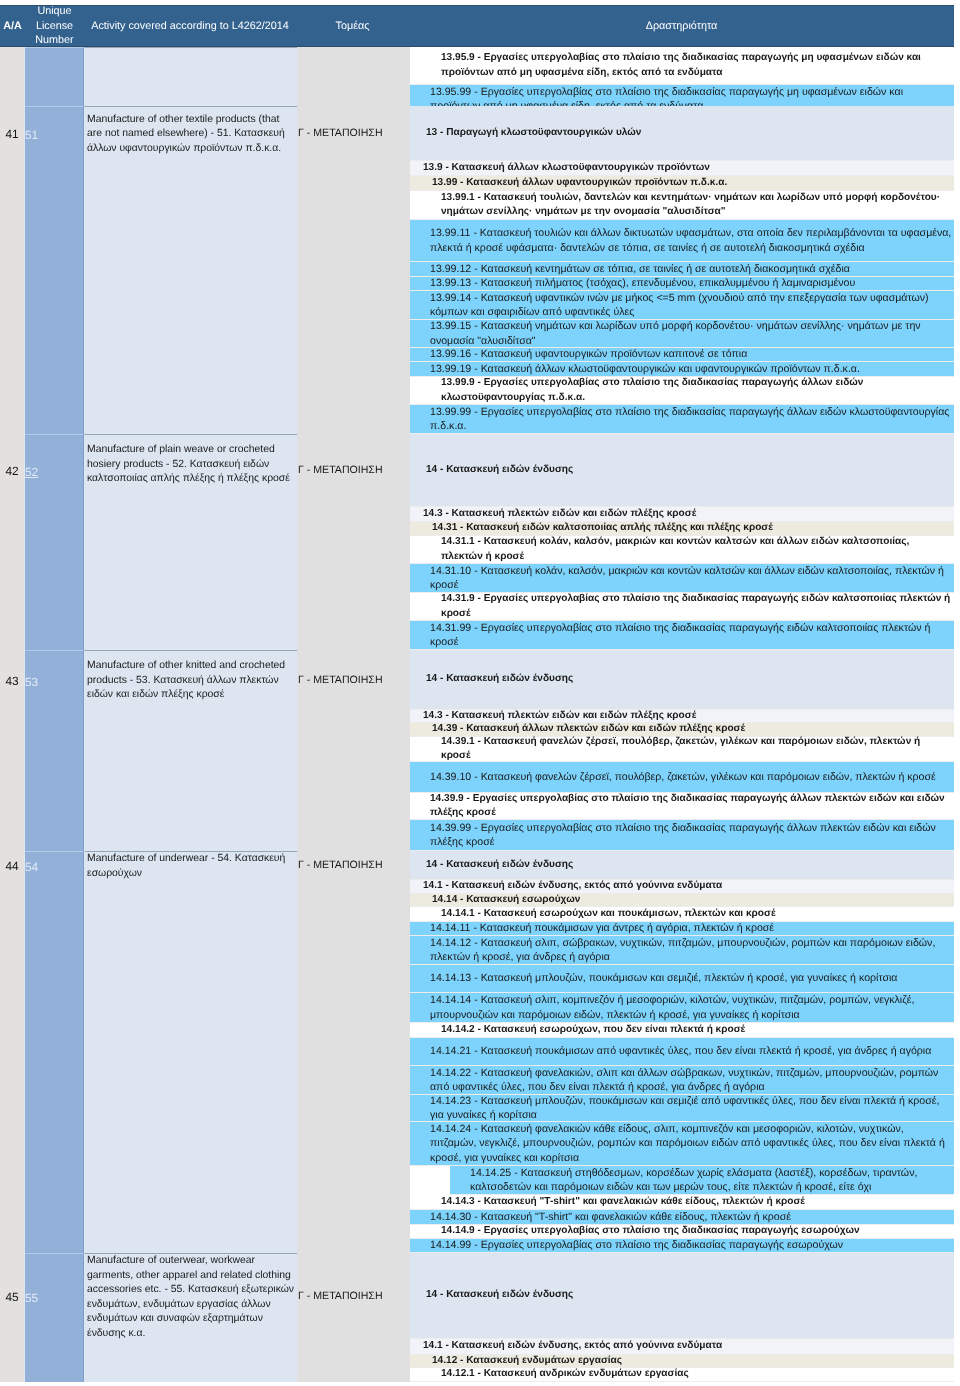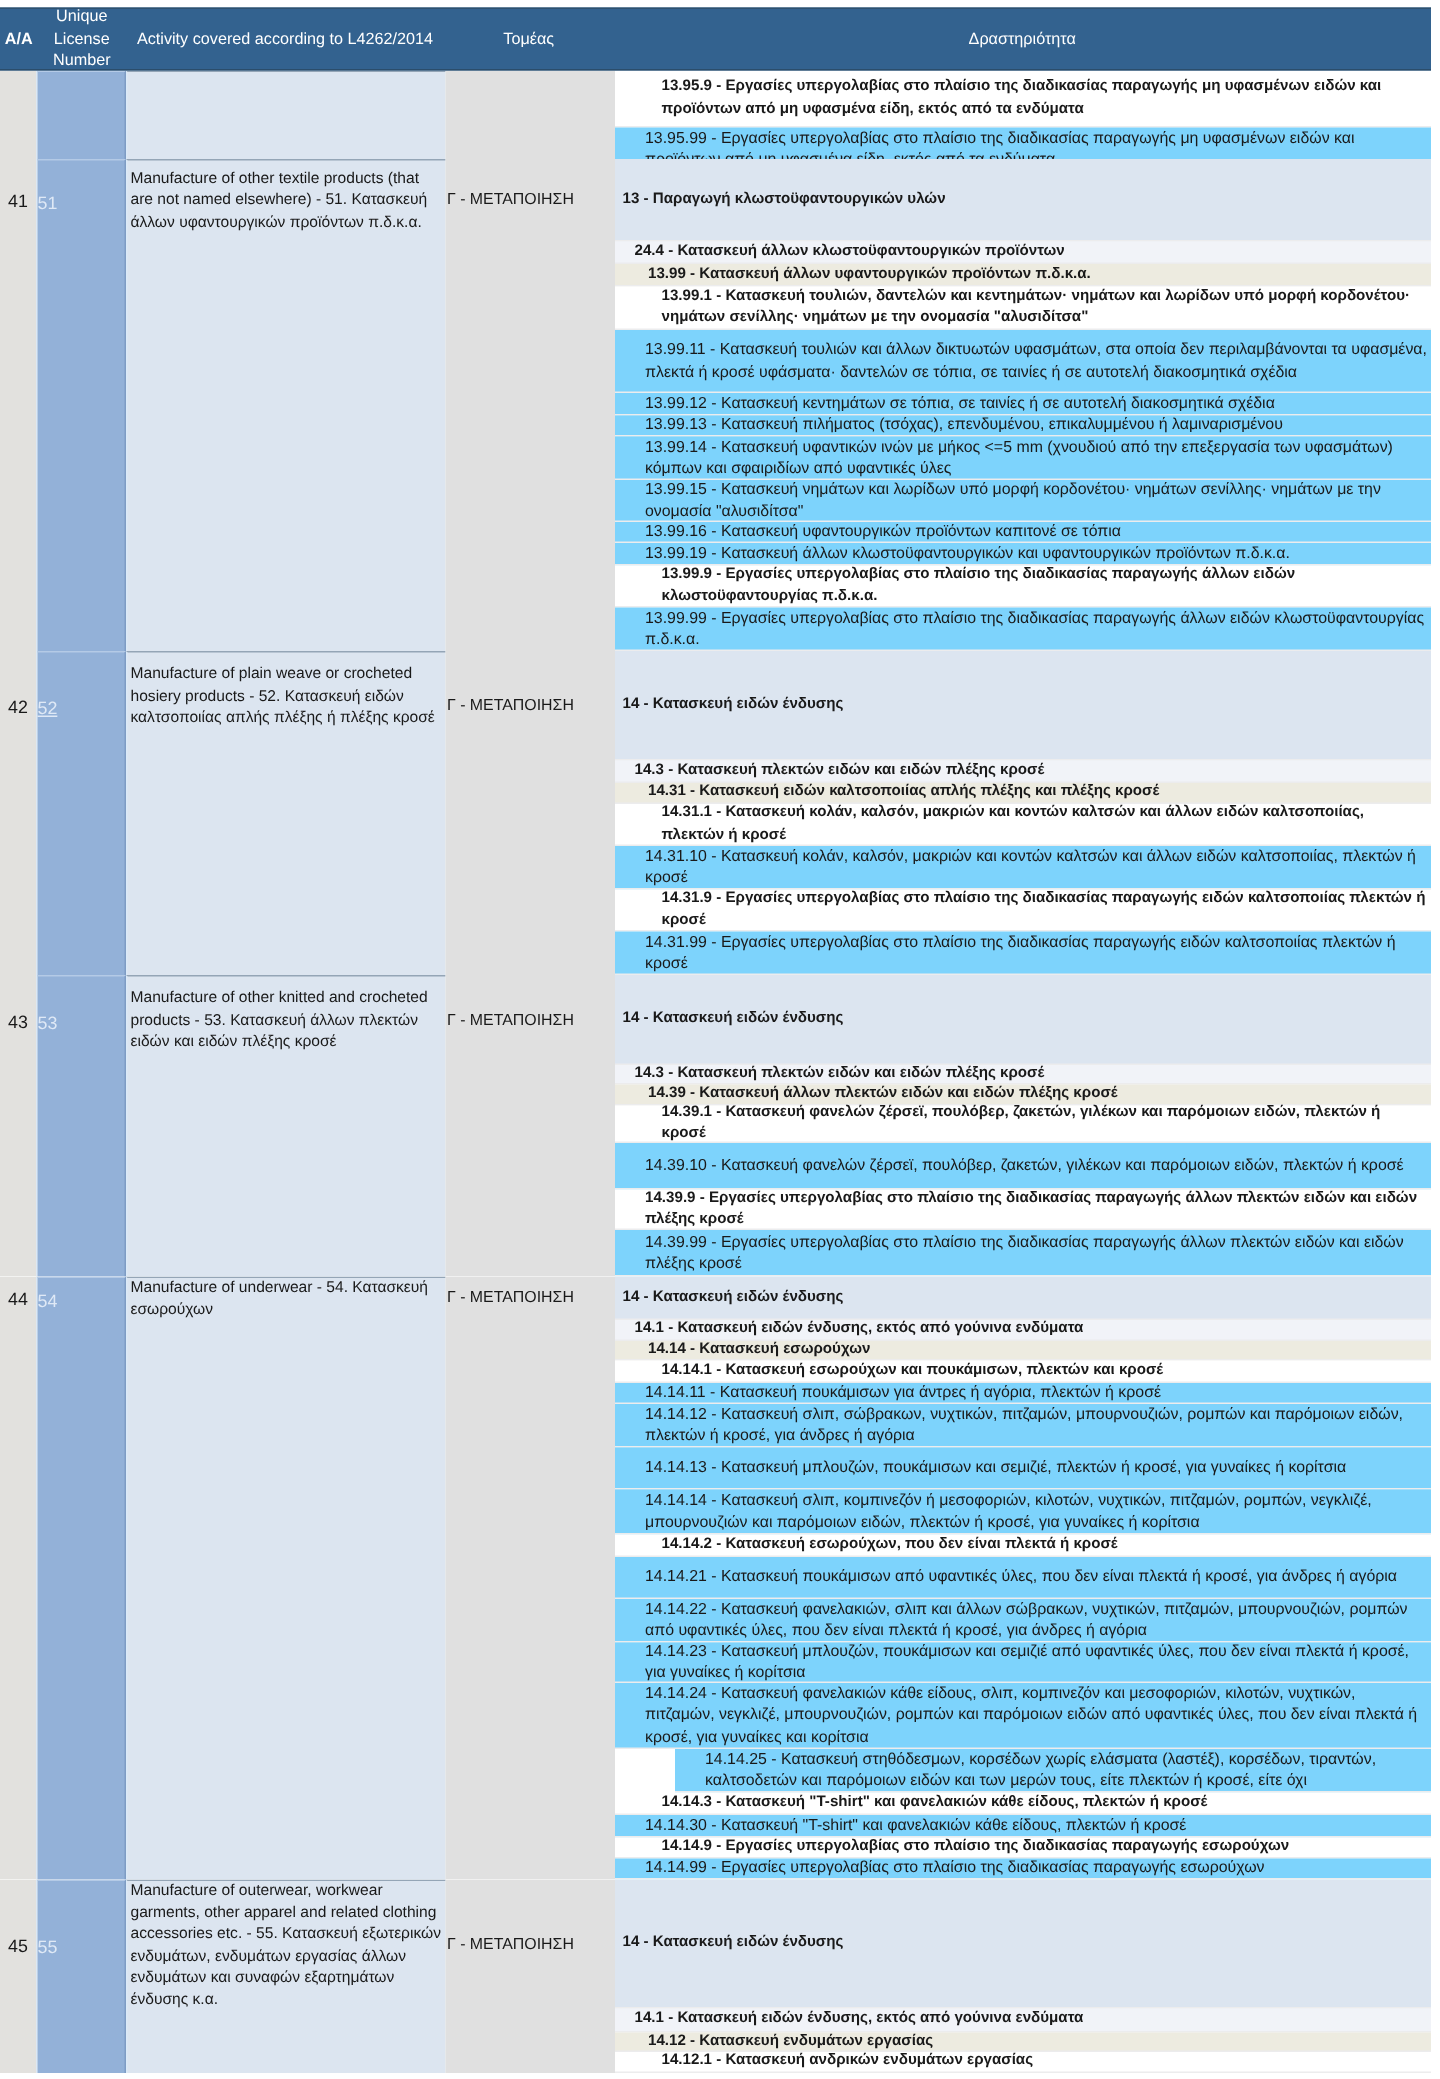--- a/index.html
+++ b/index.html
@@ -49,21 +49,21 @@
              padding:0 3px 0 2px; box-sizing:border-box; width:212px; }
   .sec-txt { font-size:10.6px; color:#191919; white-space:nowrap; padding-left:1px; }
 
   
   .it {
     font-size:10.1px; line-height:14.35px; color:#191919; font-weight:bold;
     box-sizing:border-box; padding-right:2px;
     flex:0 0 auto;
   }
   .it { display:flex; flex-direction:column; justify-content:center; border-bottom:1px solid #ececed; }
-  .it.l1 { background:#dce5f0; padding-left:5px;  flex:1 1 auto; }
+  .it.l1 { background:#dce5f0; padding-left:16px;  flex:1 1 auto; }
   .it.l2 { background:#f1f3f8; padding-left:13px; }
   .it.l3 { background:#edebe0; padding-left:22px; }
   .it.l4 { background:#ffffff; padding-left:31px; }
   .it.l5 { background:#7dd3fc; font-weight:normal; font-size:10.6px; padding-left:20px; }
   .it > span { display:block; }
 </style>
 </head>
 <body>
 
 <div id="page">
@@ -110,21 +110,21 @@
           <div class="act-txt" style="padding-top: 5.75px;">Manufacture of other textile products (that are not named elsewhere) - 51. Κατασκευή άλλων υφαντουργικών προϊόντων π.δ.κ.α.</div>
         </div>
         <div class="c-sec">
           <div class="sec-txt" style="padding-top: 21.2px;">Γ - ΜΕΤΑΠΟΙΗΣΗ</div>
         </div>
         <div class="c-dra">
           <div class="it l1">
             <span>13 - Παραγωγή κλωστοϋφαντουργικών υλών</span>
           </div>
           <div class="it l2" style="height: 15px;">
-            <span>24.4 - Κατασκευή άλλων κλωστοϋφαντουργικών προϊόντων</span>
+            <span>13.9 - Κατασκευή άλλων κλωστοϋφαντουργικών προϊόντων</span>
           </div>
           <div class="it l3" style="height: 15px;">
             <span>13.99 - Κατασκευή άλλων υφαντουργικών προϊόντων π.δ.κ.α.</span>
           </div>
           <div class="it l4" style="height: 29px;">
             <span>13.99.1 - Κατασκευή τουλιών, δαντελών και κεντημάτων· νημάτων και λωρίδων υπό μορφή κορδονέτου· νημάτων σενίλλης· νημάτων με την ονομασία "αλυσιδίτσα"</span>
           </div>
           <div class="it l5" style="height: 42px;">
             <span>13.99.11 - Κατασκευή τουλιών και άλλων δικτυωτών υφασμάτων, στα οποία δεν περιλαμβάνονται τα υφασμένα, πλεκτά ή κροσέ υφάσματα· δαντελών σε τόπια, σε ταινίες ή σε αυτοτελή διακοσμητικά σχέδια</span>
           </div>

